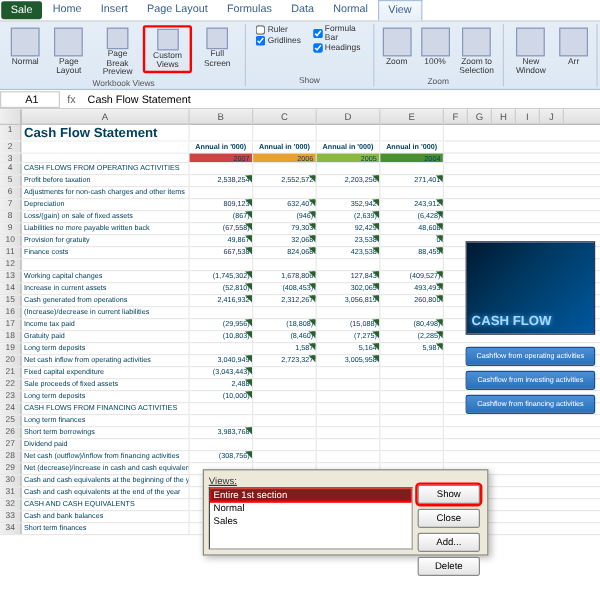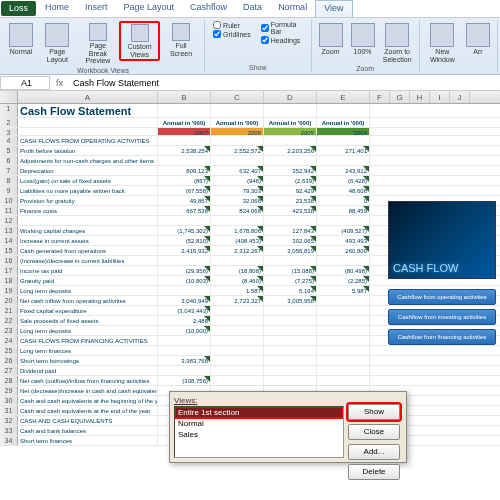--- a/index.html
+++ b/index.html
@@ -39,42 +39,42 @@
 .title-cell{font-size:11px;font-weight:bold;color:#003366;background:#fff;line-height:14px}
 .yearrow .cell{background:#fff;font-size:6px;text-align:center;font-weight:bold}
 .hdrbar{height:8px}
 .hdrbar .B{background:#c44}
 .hdrbar .C{background:#e8a030}
 .hdrbar .D{background:#8ab840}
 .hdrbar .E{background:#4a9030}
 .tri{position:relative}
 .tri::after{content:"";position:absolute;top:0;right:0;border:3px solid transparent;border-top-color:#2a6030;border-right-color:#2a6030}
 .img-panel{position:absolute;right:4px;top:110px;width:108px;height:78px;background:linear-gradient(135deg,#001830,#003860 40%,#0058a0);border:1px solid #335;display:flex;align-items:flex-end;padding:4px}
-.img-panel .txt{color:#a8d8ff;font-weight:normal;font-size:11px;text-shadow:0 0 4px #4af}
+.img-panel .txt{color:#a8d8ff;font-weight:bold;font-size:11px;text-shadow:0 0 4px #4af}
 .side-btns{position:absolute;right:4px;top:198px;width:108px;display:flex;flex-direction:column;gap:4px}
 .side-btn{background:linear-gradient(#4a90d8,#2a70b8);color:#fff;font-size:6px;padding:4px 3px;border:1px solid #1a5090;border-radius:2px;text-align:center;cursor:pointer}
 .dialog{position:absolute;left:169px;top:300px;width:238px;background:#ece9d8;border:1px solid #888;box-shadow:2px 2px 6px rgba(0,0,0,.3);padding:4px;font-size:9px}
 .dlg-lbl{font-size:8px;color:#333;margin-bottom:1px;text-decoration:underline}
 .dlg-list{background:#fff;border:1px inset #999;height:52px;width:170px;overflow:hidden}
 .dlg-item{padding:1px 3px;font-size:8px}
 .dlg-item.sel{background:#7f1d1d;color:#fff;outline:2px solid red;outline-offset:-1px}
 .dlg-btns{position:absolute;right:6px;top:12px;display:flex;flex-direction:column;gap:4px}
 .dlg-btn{width:52px;height:16px;background:linear-gradient(#fff,#e4e4e4);border:1px solid #888;border-radius:2px;font-size:8px;text-align:center;line-height:14px;cursor:pointer}
 .dlg-btn.hl{outline:2px solid red}
 </style>
 </head>
 <body>
 
 <div class="ribbon">
   <div class="tabs">
-    <div class="tab file">Loss</div>
+    <div class="tab file">Sale</div>
     <div class="tab">Home</div>
     <div class="tab">Insert</div>
     <div class="tab">Page Layout</div>
-    <div class="tab">Cashflow</div>
+    <div class="tab">Formulas</div>
     <div class="tab">Data</div>
     <div class="tab">Normal</div>
     <div class="tab active">View</div>
   </div>
   <div class="groups">
     <div class="group">
       <div class="group-items">
         <div class="gbtn">
             <div class="gicon big"></div>
             <div class="glabel">Normal</div>

